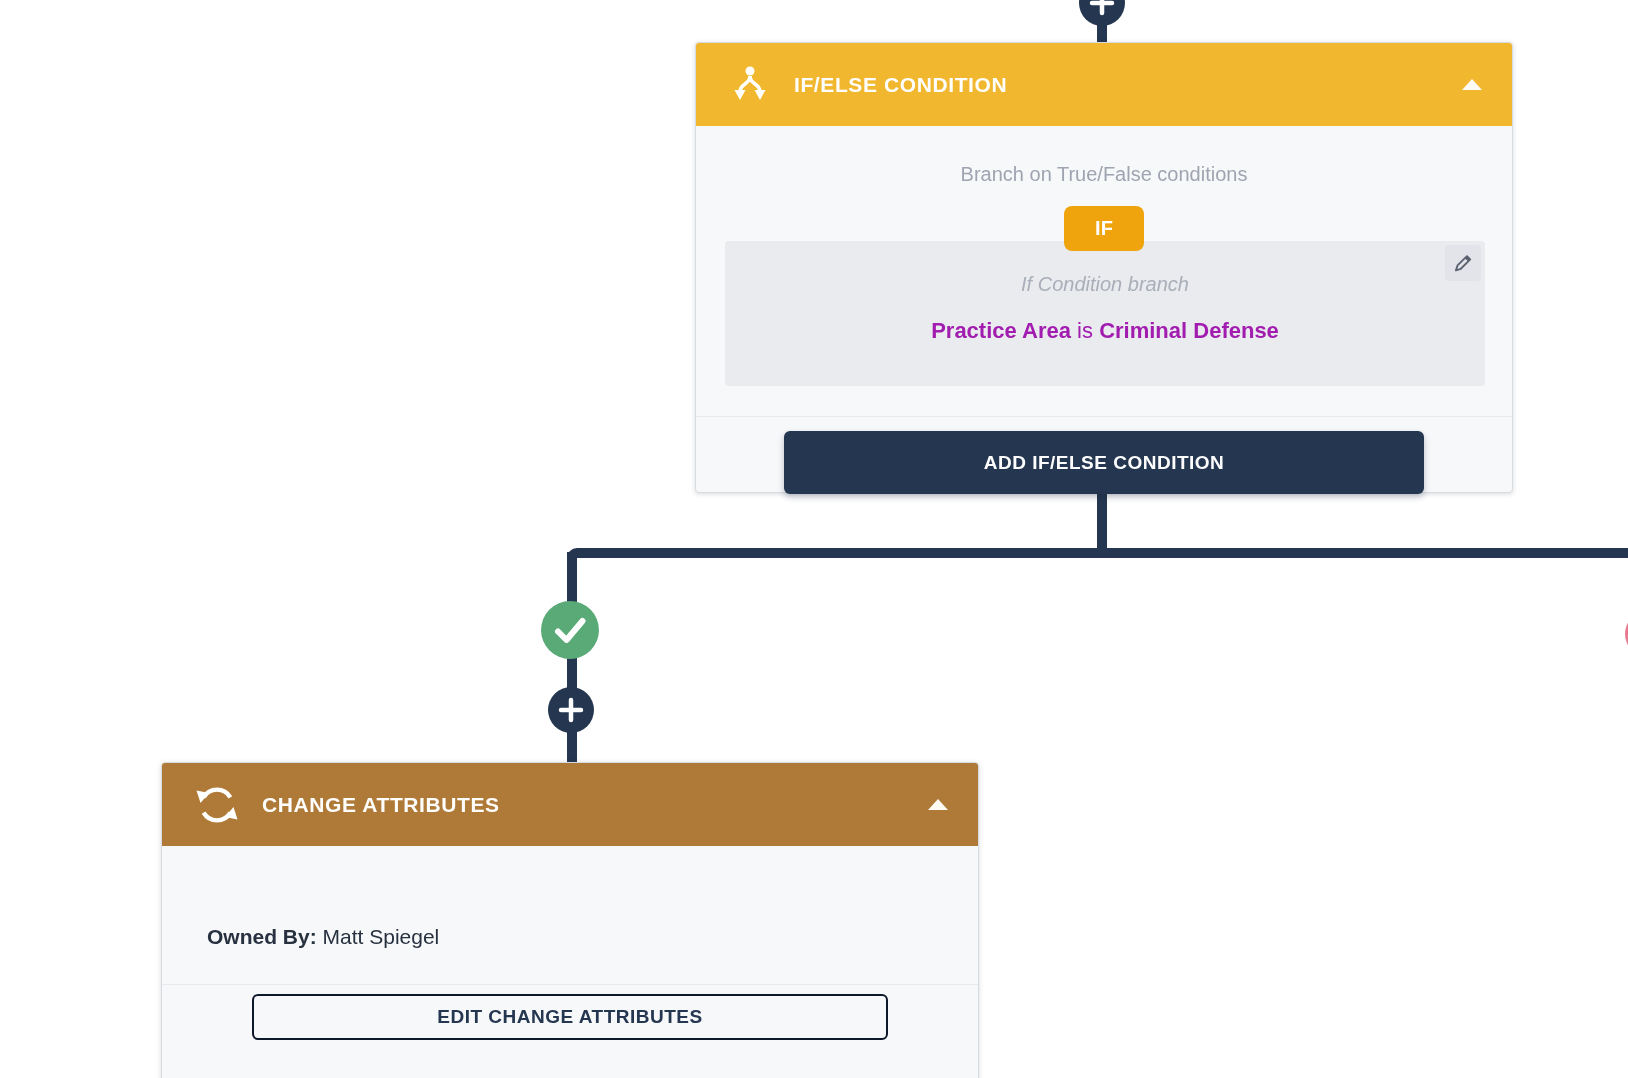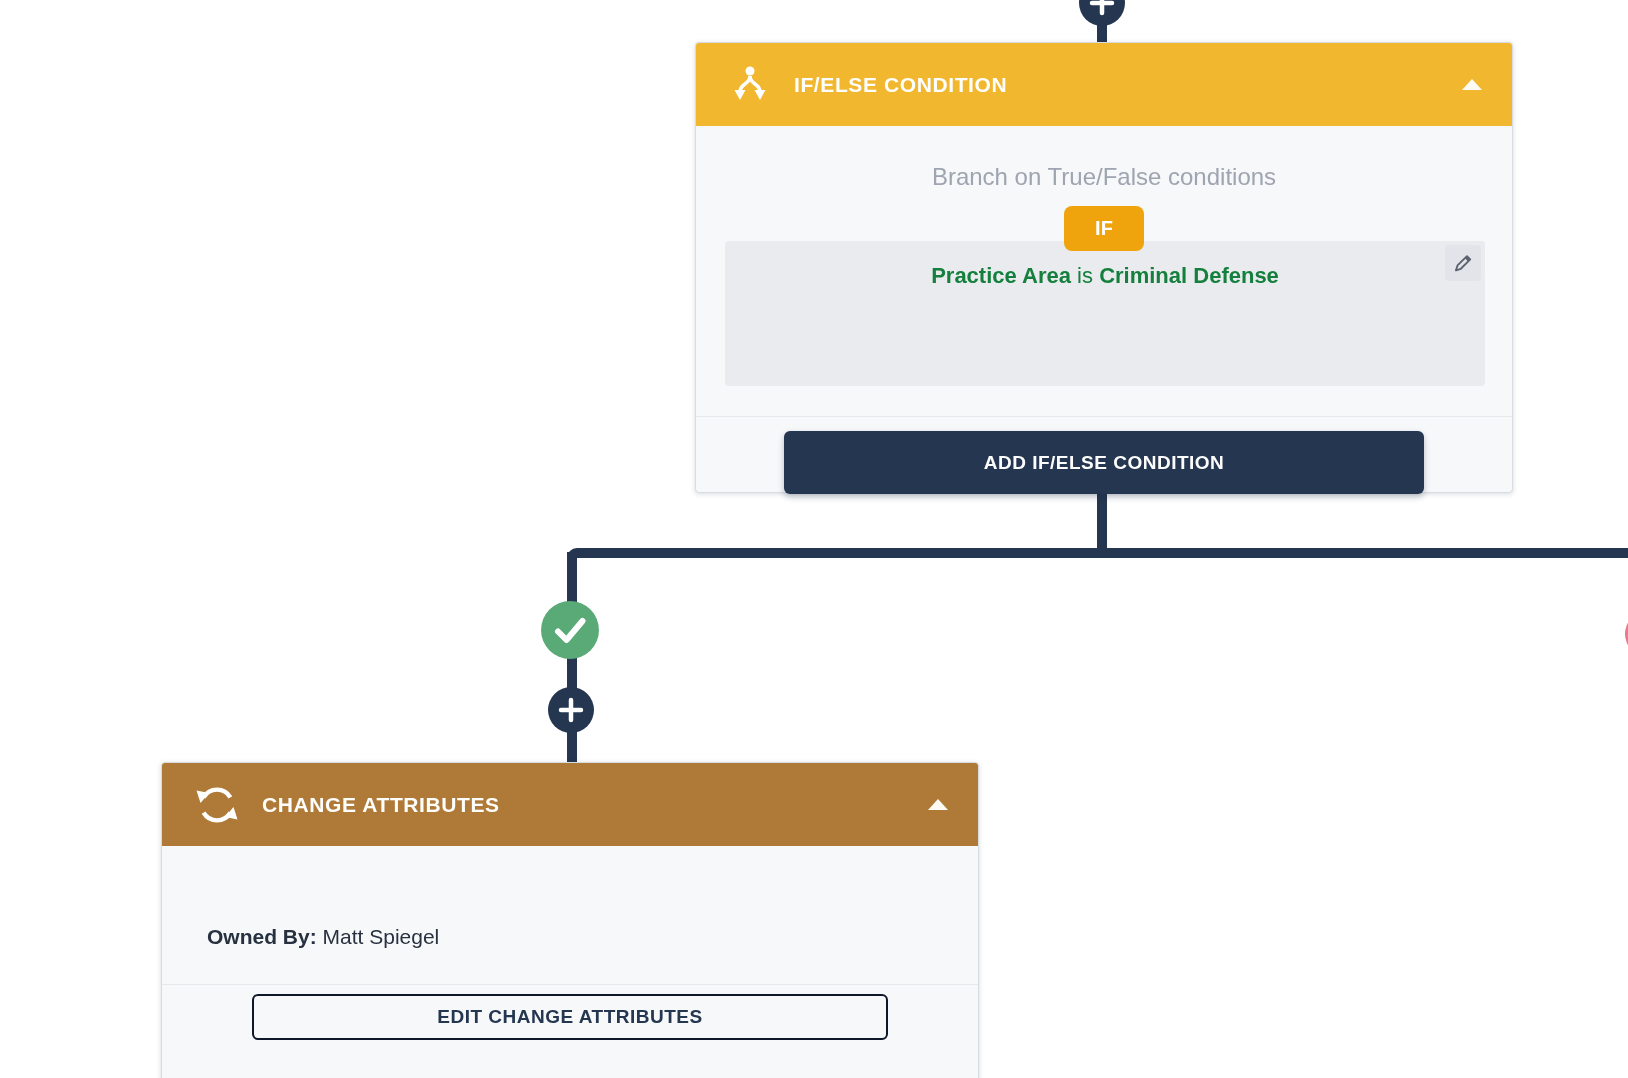--- a/index.html
+++ b/index.html
@@ -40,21 +40,21 @@
     margin-left:22px;white-space:nowrap;
   }
   .hdr-icon{flex:0 0 auto;display:flex;}
   .caret-up{
     margin-left:auto;width:0;height:0;
     border-left:10px solid transparent;border-right:10px solid transparent;
     border-bottom:11px solid #FDFBF4;
   }
   .card-desc{
     position:absolute;left:0;right:0;text-align:center;
-    color:#9EA4B0;font-size:24px;
+    color:#9EA4B0;font-size:20px;
   }
   .desc-ifelse{top:120px;}
   .desc-change{top:112px;}
   
   .if-badge{
     position:absolute;top:163px;left:50%;transform:translateX(-50%);
     width:80px;height:45px;background:#EFA40E;border-radius:8px;
     display:flex;align-items:center;justify-content:center;
     color:#fff;font-size:20px;font-weight:bold;z-index:3;cursor:pointer;
   }
@@ -65,21 +65,21 @@
   .pencil-btn{
     position:absolute;top:4px;right:4px;width:36px;height:36px;
     background:#E2E4E9;border-radius:4px;display:flex;align-items:center;
     justify-content:center;cursor:pointer;
   }
   .branch-placeholder{
     margin-top:32px;text-align:center;font-style:italic;
     color:#A9AEB9;font-size:20px;
   }
   .branch-condition{
-    margin-top:22px;text-align:center;color:#15803d;font-size:22px;
+    margin-top:22px;text-align:center;color:#a21caf;font-size:22px;
   }
   .branch-condition .b{font-weight:bold;}
   .card-divider{position:absolute;left:0;right:0;border-top:1px solid #E7E9ED;}
   .div-ifelse{top:373px;}
   .div-change{top:221px;}
   .btn-solid{
     position:absolute;top:388px;left:50%;transform:translateX(-50%);
     width:640px;height:63px;background:#243650;border:none;border-radius:6px;
     color:#FDFDFD;font-family:"Liberation Sans",sans-serif;
     font-size:19px;font-weight:bold;letter-spacing:.5px;
@@ -133,20 +133,21 @@
 
     <div class="if-badge">IF</div>
 
     <div class="branch-box">
       <div class="pencil-btn">
         <svg width="26" height="26" viewBox="0 0 36 36">
           <path d="M23.5 8.5 l4.5 4.5 L15 26 l-6.8 2.2 2.2-6.8 z" fill="none" stroke="#5C6370" stroke-width="2.6" stroke-linejoin="round"></path>
           <path d="M23.5 8.5 l4.5 4.5 -3 3 -4.5 -4.5 z" fill="#5C6370"></path>
         </svg>
       </div>
+      <div class="branch-placeholder">If Condition branch</div>
       <div class="branch-condition">
         <span class="b">Practice Area</span>
         <span>is</span>
         <span class="b">Criminal Defense</span>
       </div>
     </div>
 
     <div class="card-divider div-ifelse"></div>
     <button class="btn-solid">ADD IF/ELSE CONDITION</button>
   </div>

